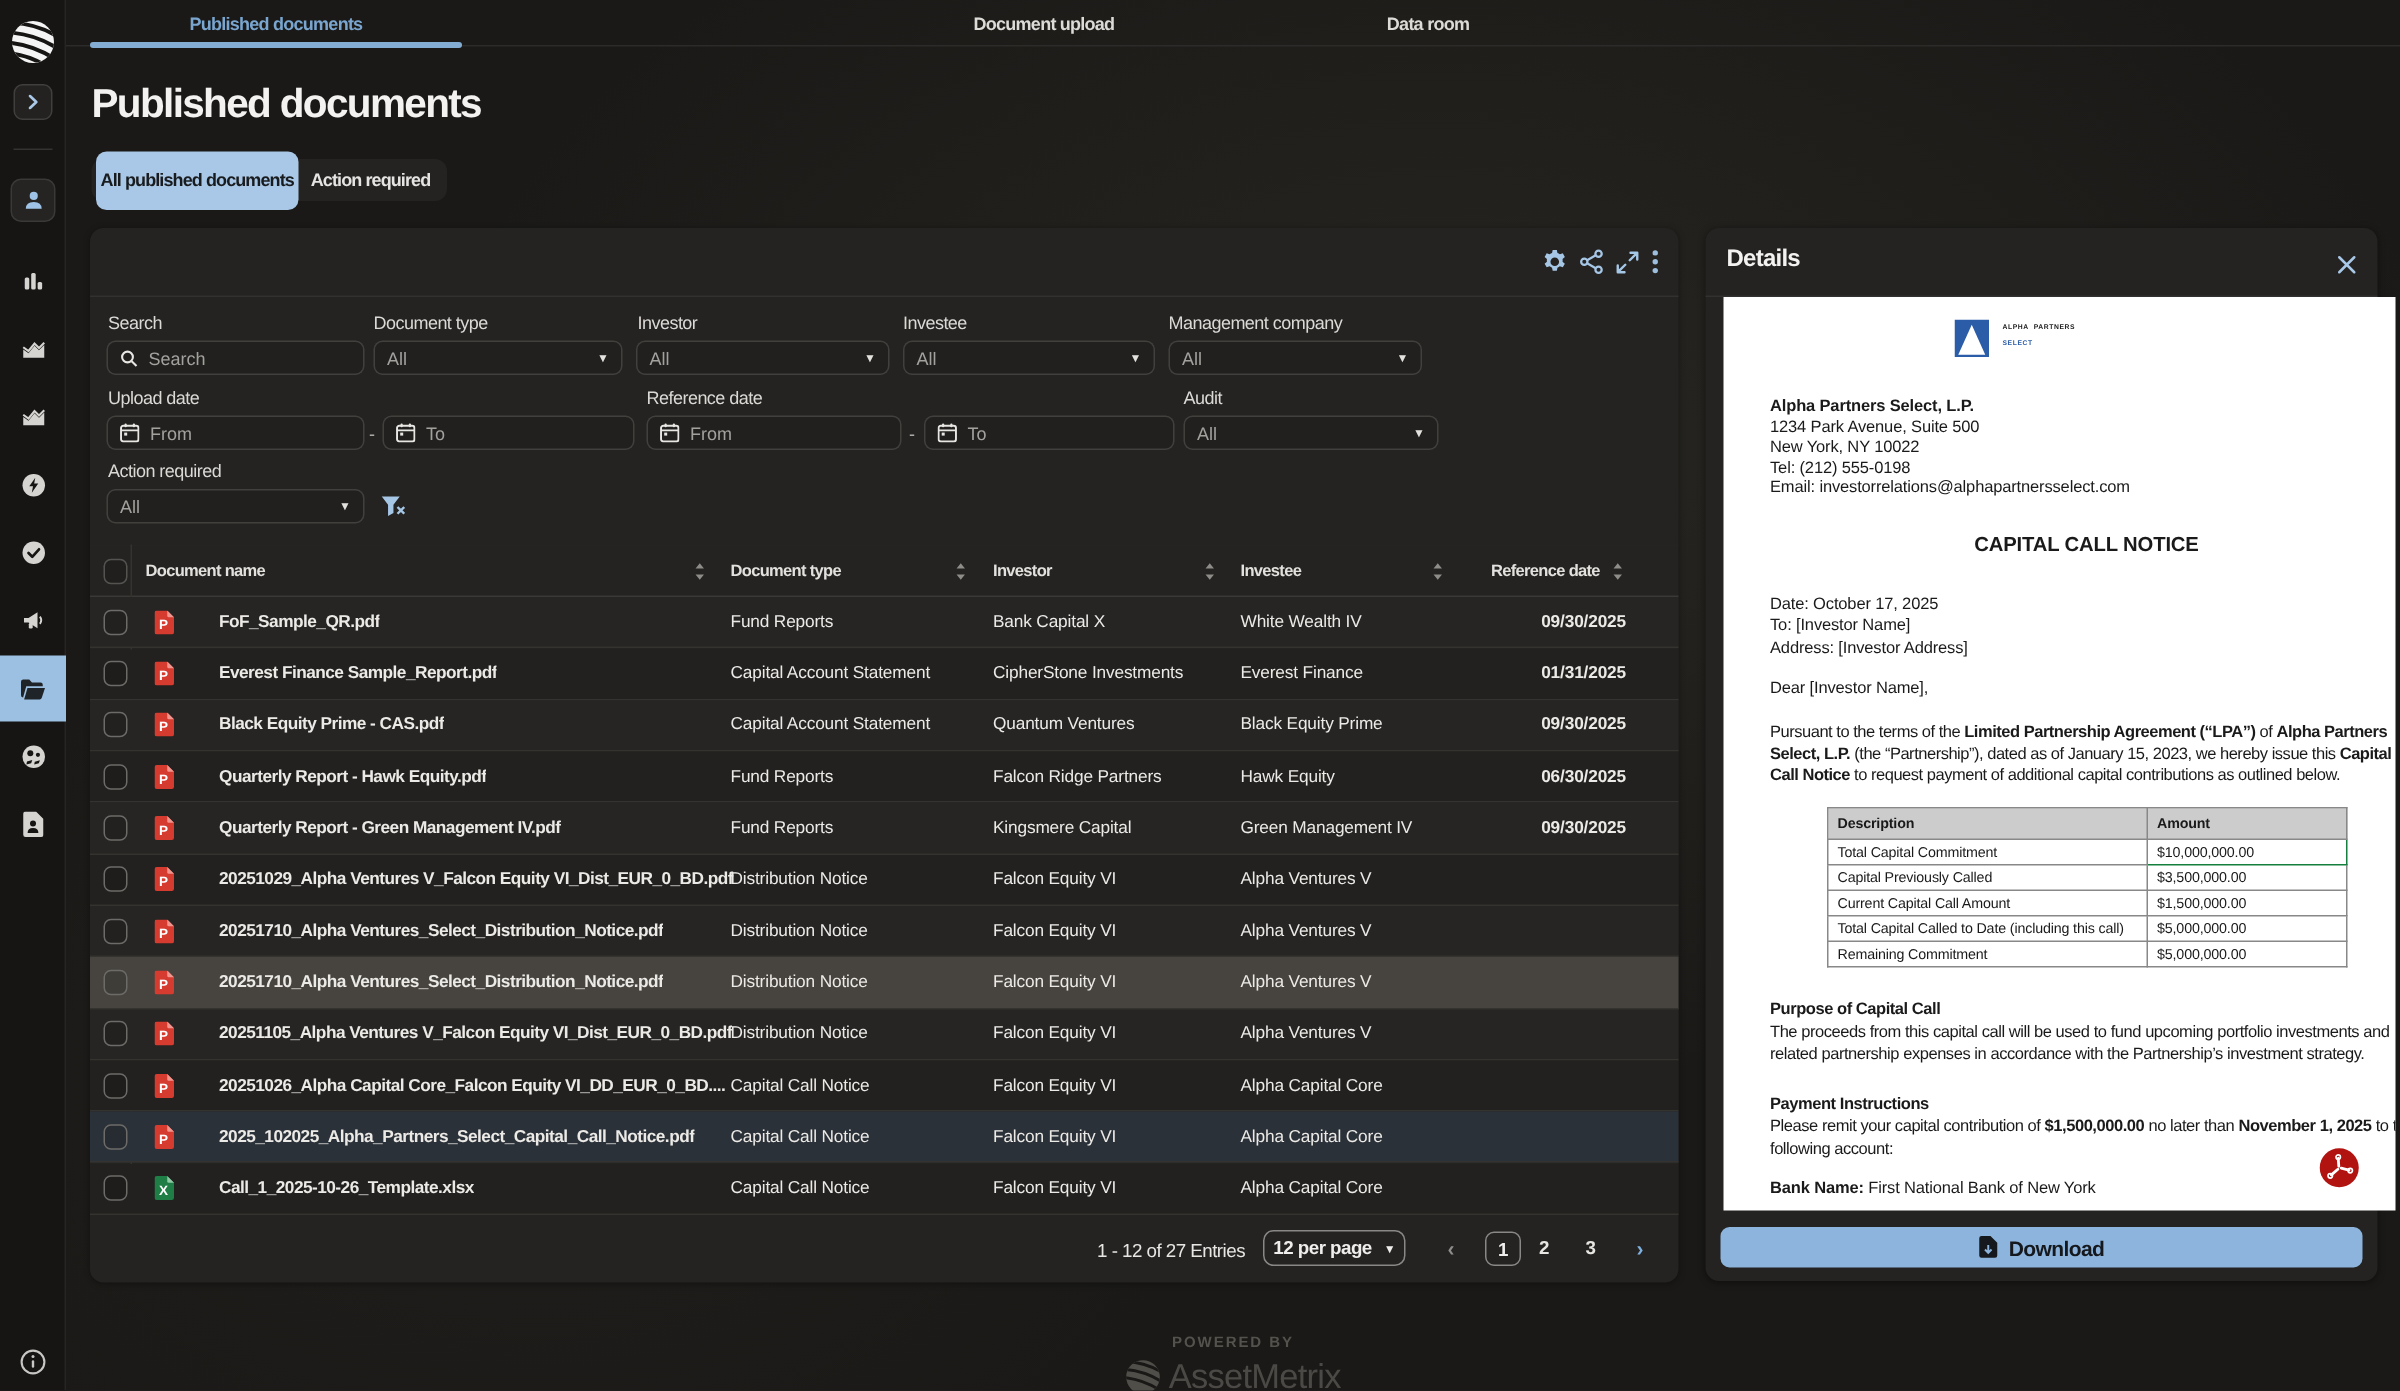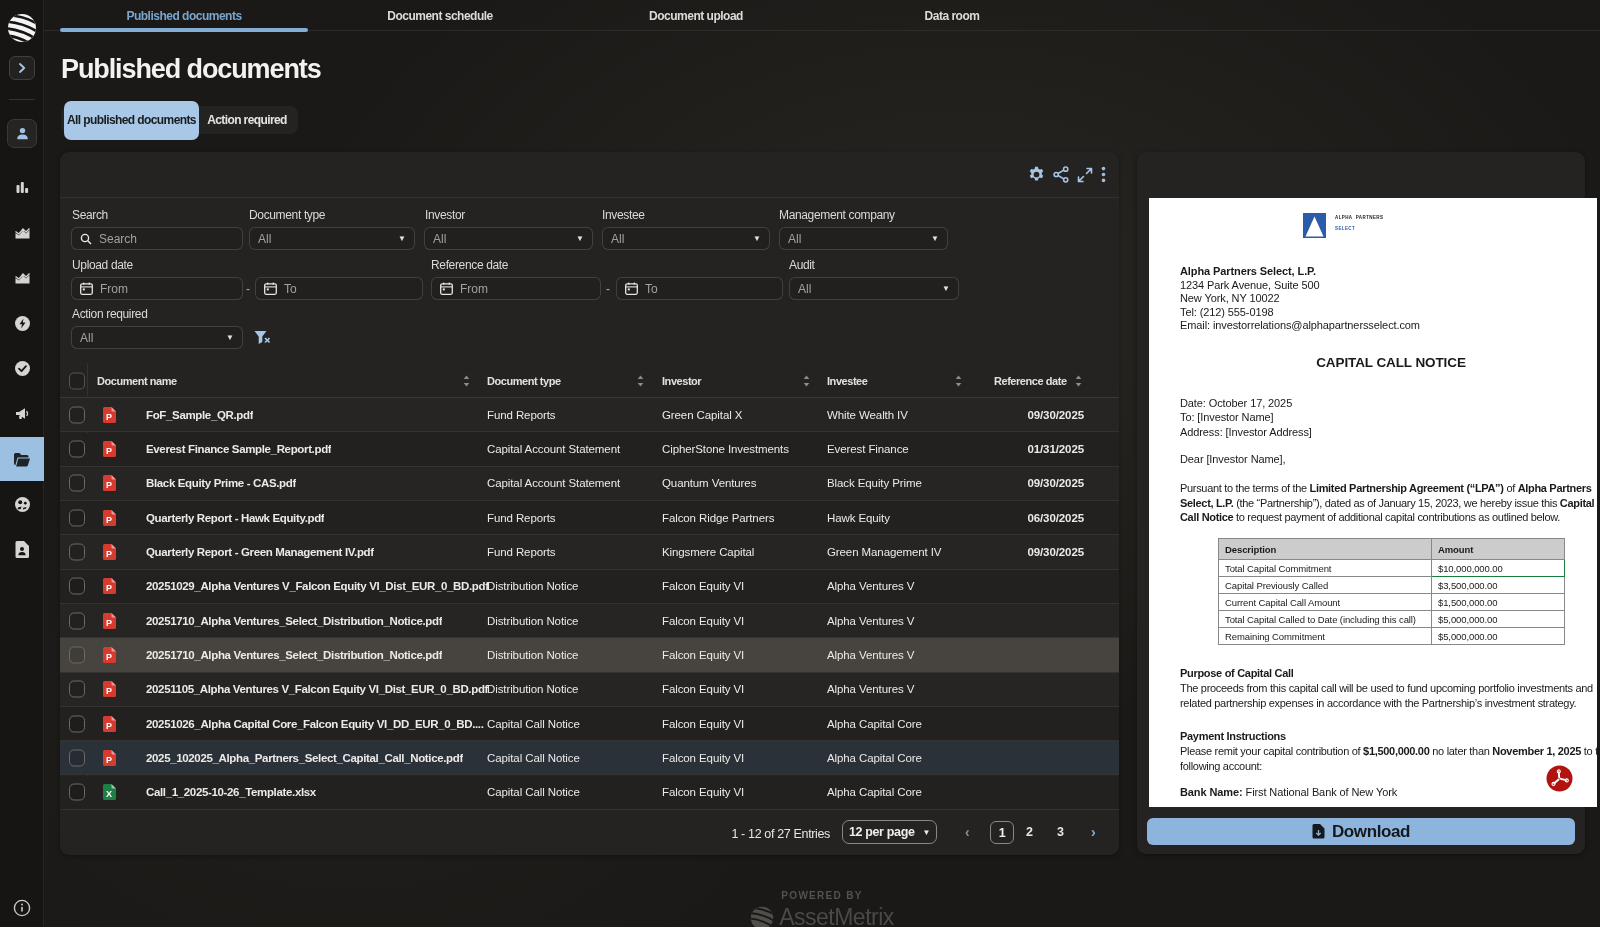--- a/index.html
+++ b/index.html
@@ -65,21 +65,21 @@
 .pgr { position:absolute; left:1031px; top:15px; color:#7fb0e0; font-size:14px; font-weight:700; }
 
 
 .details { position:absolute; left:1137px; top:152px; width:448px; height:702px; background:#242321; border-radius:9px; box-shadow:0 1px 5px rgba(0,0,0,0.4); }
 .d-head { position:absolute; left:0; top:0; width:448px; height:46px; border-bottom:1px solid #32312f; }
 .d-title { position:absolute; left:14px; top:12px; font-size:16px; font-weight:700; letter-spacing:-0.5px; color:#f3f2f0; }
 .d-x { position:absolute; right:14px; top:16px; color:#a9c7e6; font-size:17px; font-weight:400; }
 .doc { position:absolute; left:0; top:46px; width:448px; height:609px; background:#ffffff; overflow:hidden; color:#1a1a1a;margin-left:12px; }
 .doc .a { position:absolute; white-space:nowrap; letter-spacing:-0.1px; }
 .dfoot { position:absolute; left:0; top:655px; width:448px; height:47px; }
-.dl-btn { position:absolute; left:10px; top:11px; width:428px; height:27px; background:#8cb4dc; border-radius:6px; display:flex; align-items:center; justify-content:center; gap:7px; font-size:17px; font-weight:700; letter-spacing:-0.4px; color:#15181c; }
+.dl-btn { position:absolute; left:10px; top:11px; width:428px; height:27px; background:#8cb4dc; border-radius:6px; display:flex; align-items:center; justify-content:center; gap:7px; font-size:14px; font-weight:700; letter-spacing:-0.4px; color:#15181c; }
 
 
 .powered { position:absolute; left:44px; top:890px; width:1556px; text-align:center; color:#514f4a; }
 .pw1 { font-size:10px; font-weight:700; letter-spacing:1.3px; color:#54524d; }
 .pw2 { position:absolute; left:0; top:14px; width:1556px; font-size:23px; letter-spacing:-0.5px; color:#4b4945; }
 </style></head>
 <body>
 <div class="page">
 
 <div class="sidebar">
@@ -191,21 +191,20 @@
     <svg width="18" height="18" viewBox="0 0 18 18">
           <circle cx="9" cy="9" r="7.6" fill="none" stroke="#c9c7c4" stroke-width="1.4"></circle>
           <rect x="8.2" y="7.8" width="1.6" height="5" rx="0.8" fill="#c9c7c4"></rect>
           <circle cx="9" cy="5.4" r="1" fill="#c9c7c4"></circle>
         </svg>
   </div>
 </div>
 
 <div class="tabs">
   <div class="tab on" style="left:12px;width:256px;">Published documents</div>
-  <div class="tab" style="left:268px;width:256px;">Document schedule</div>
   <div class="tab" style="left:524px;width:256px;">Document upload</div>
   <div class="tab" style="left:780px;width:256px;">Data room</div>
   <div class="tab-ul"></div>
 </div>
 
 <h1 class="title">Published documents</h1>
 
 <div class="chipwrap">
   <div class="chip on" style="width:135px;">All published documents</div>
   <div class="chip" style="width:96px;">Action required</div>
@@ -324,21 +323,21 @@
   <div class="vsep"></div>
 <div class="trow rodd" style="top:246.2px">
   <span class="cb"></span>
   <svg class="fic" width="13" height="16" viewBox="0 0 13 16">
           <path d="M1.5 0 h7 L13 4.5 V14.5 a1.5 1.5 0 0 1 -1.5 1.5 H1.5 A1.5 1.5 0 0 1 0 14.5 V1.5 A1.5 1.5 0 0 1 1.5 0 Z" fill="#d63b2f"></path>
           <path d="M8.5 0 L13 4.5 H9.5 A1 1 0 0 1 8.5 3.5 Z" fill="#f0968f"></path>
           <text x="6" y="12.5" font-size="9" font-weight="bold" fill="#fff" text-anchor="middle" font-family="Liberation Sans">P</text>
         </svg>
   <span class="c nm">FoF_Sample_QR.pdf</span>
   <span class="c c2">Fund Reports</span>
-  <span class="c c3">Green Capital X</span>
+  <span class="c c3">Bank Capital X</span>
   <span class="c c4">White Wealth IV</span>
   <span class="c c5">09/30/2025</span>
 </div>
 <div class="trow" style="top:280.5px">
   <span class="cb"></span>
   <svg class="fic" width="13" height="16" viewBox="0 0 13 16">
           <path d="M1.5 0 h7 L13 4.5 V14.5 a1.5 1.5 0 0 1 -1.5 1.5 H1.5 A1.5 1.5 0 0 1 0 14.5 V1.5 A1.5 1.5 0 0 1 1.5 0 Z" fill="#d63b2f"></path>
           <path d="M8.5 0 L13 4.5 H9.5 A1 1 0 0 1 8.5 3.5 Z" fill="#f0968f"></path>
           <text x="6" y="12.5" font-size="9" font-weight="bold" fill="#fff" text-anchor="middle" font-family="Liberation Sans">P</text>
         </svg>
@@ -484,20 +483,26 @@
     <div class="ppsel">12 per page<span class="arr">▼</span></div>
     <span class="pgl">‹</span>
     <div class="pg1">1</div>
     <span class="pg2">2</span>
     <span class="pg3">3</span>
     <span class="pgr">›</span>
   </div>
 </div>
 
 <div class="details">
+  <div class="d-head">
+    <span class="d-title">Details</span>
+    <span class="d-x"><svg width="13" height="13" viewBox="0 0 13 13">
+            <path d="M1.5 1.5 L11.5 11.5 M11.5 1.5 L1.5 11.5" stroke="#a9c7e6" stroke-width="1.7" stroke-linecap="round"></path>
+          </svg></span>
+  </div>
   <div class="doc">
 
     <svg class="a" style="left:154px;top:15px;" width="23" height="25" viewBox="0 0 23 25">
           <rect width="23" height="25" fill="#2b5ca8"></rect>
           <path d="M11.5 3.5 L20.5 23.5 H2.5 Z" fill="#ffffff"></path>
         </svg>
     <div class="a" style="left:186px;top:17px;font-size:4.5px;font-weight:700;letter-spacing:0.4px;">ALPHA&nbsp; PARTNERS</div>
     <div class="a" style="left:186px;top:28px;font-size:4.5px;font-weight:700;color:#2b5ca8;letter-spacing:0.4px;">SELECT</div>
 
     <div class="a" style="left:31px;top:67px;font-size:11px;line-height:13.6px;">

